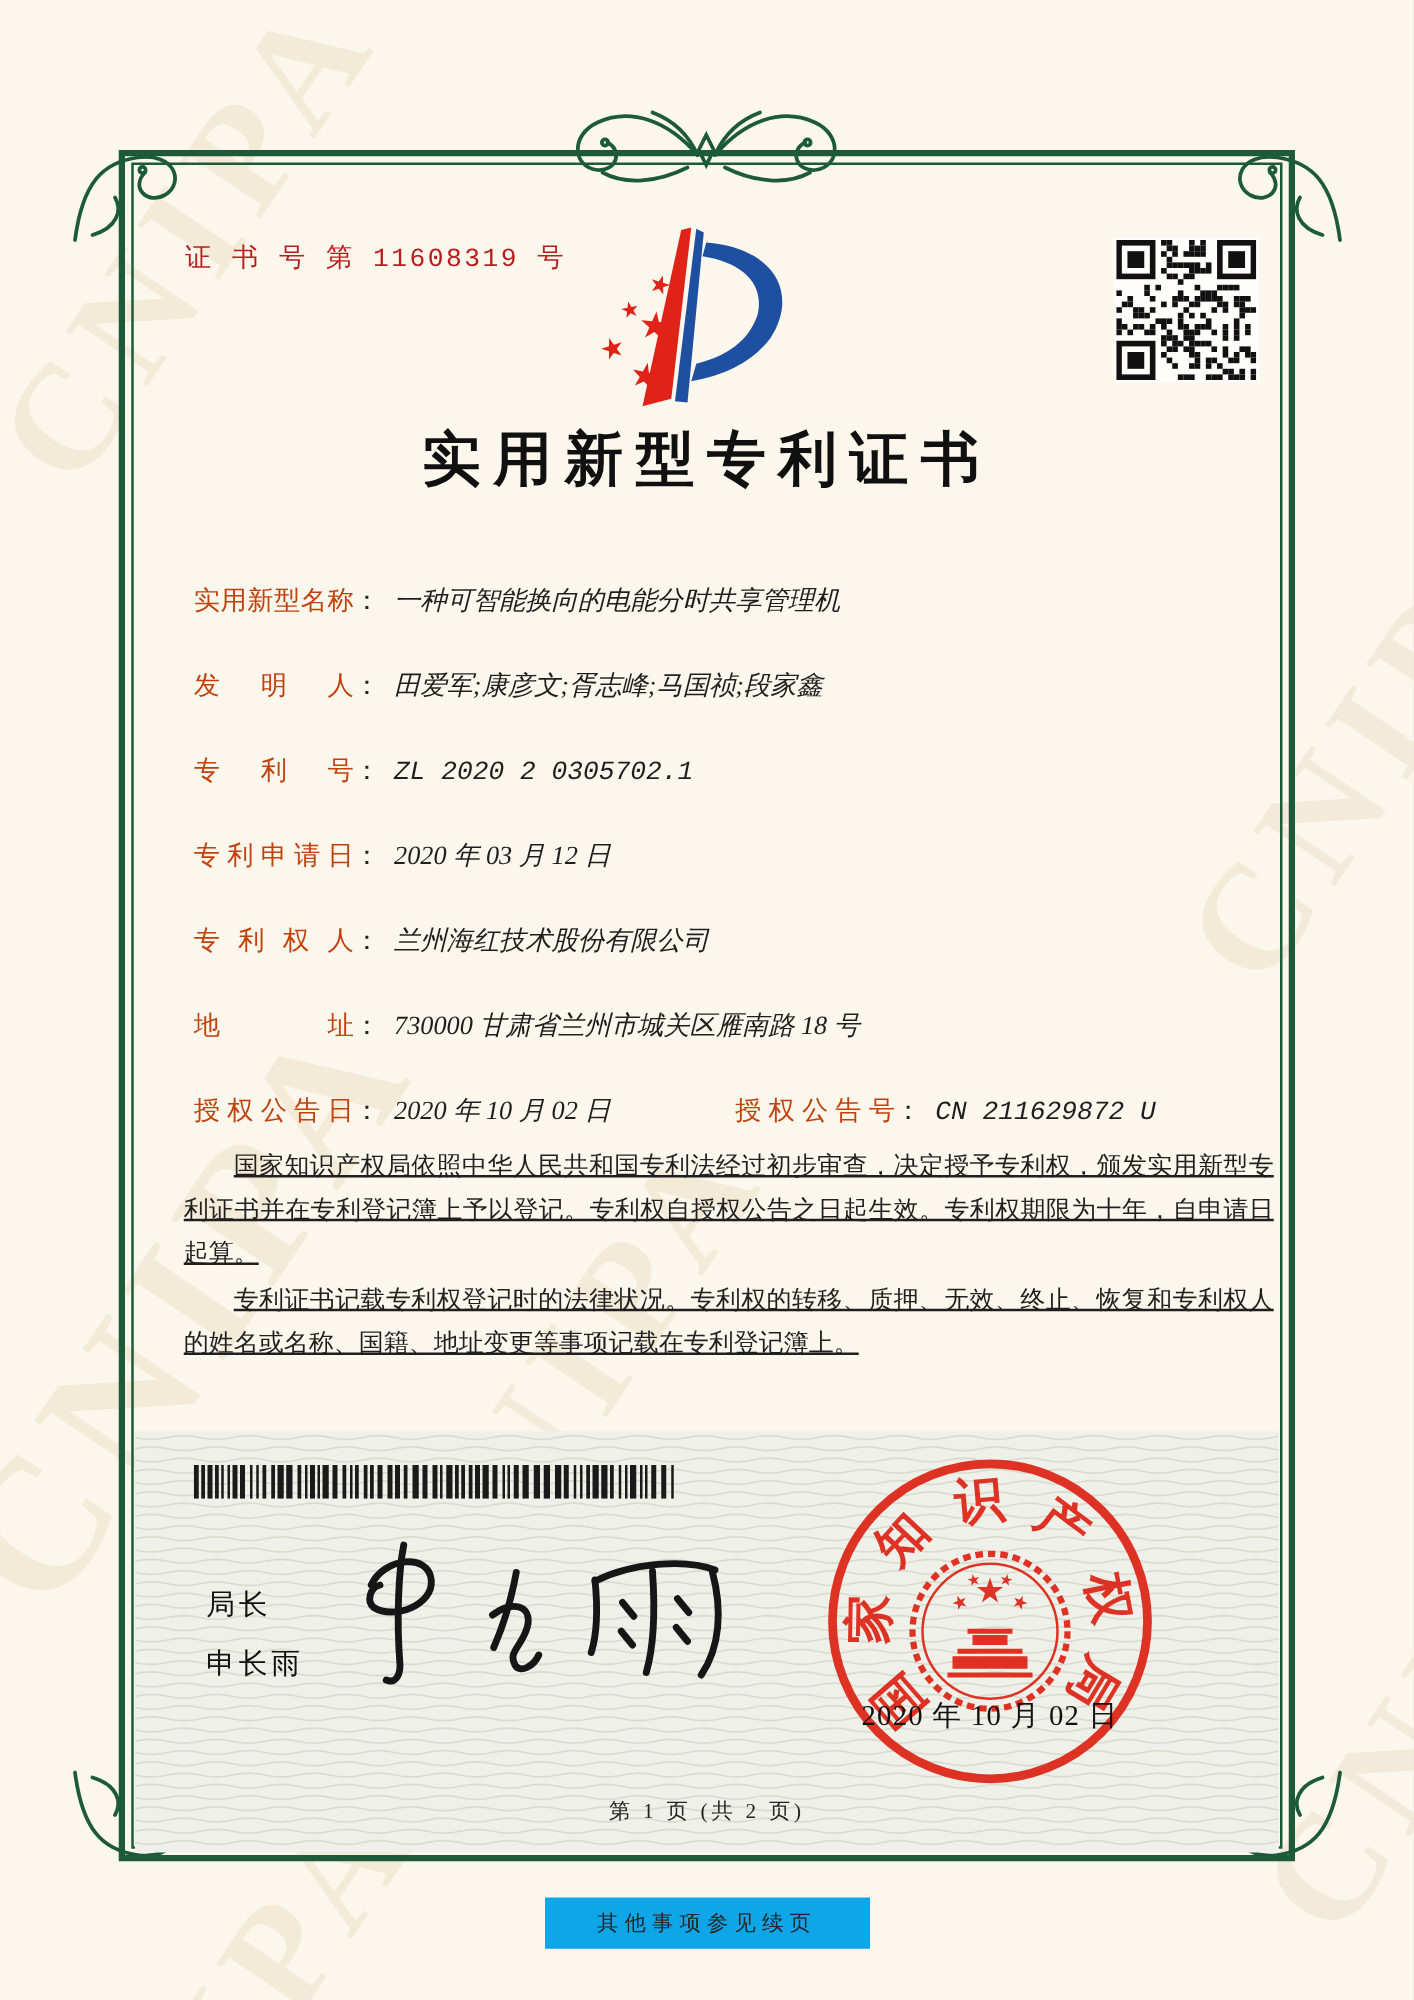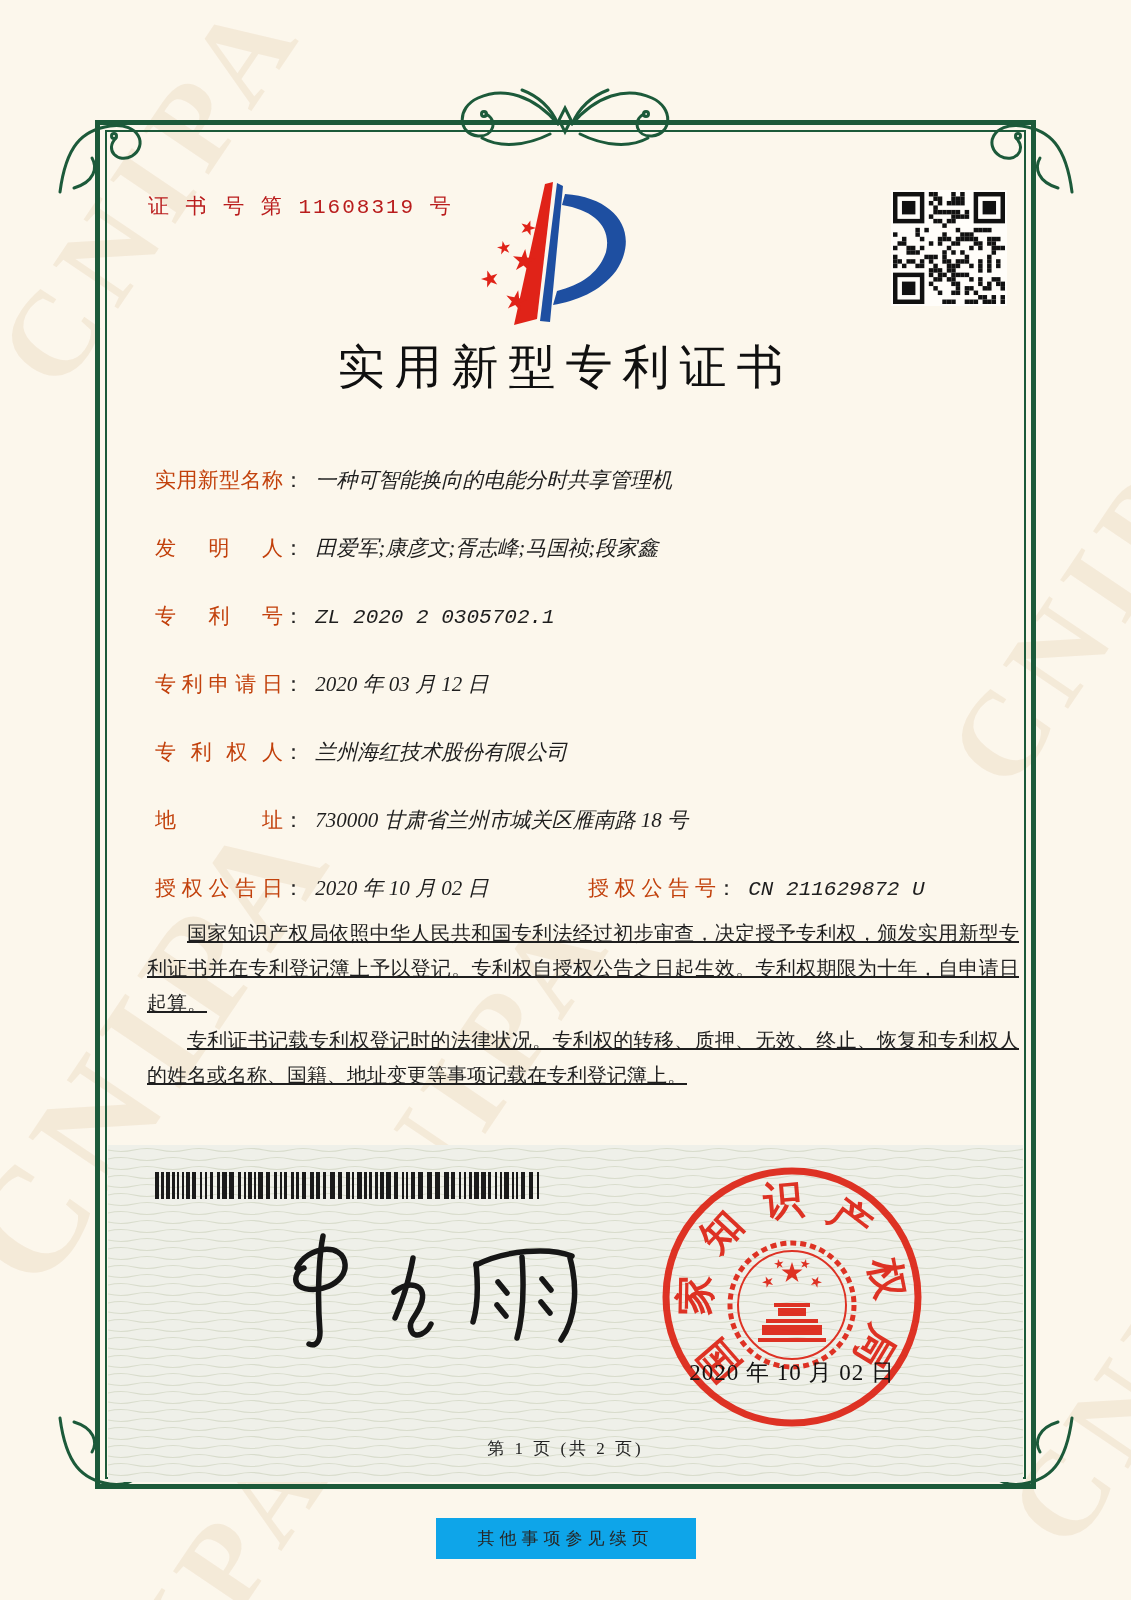--- a/index.html
+++ b/index.html
@@ -19,21 +19,21 @@
     border:5px solid var(--border_green,#1c5a3a); box-sizing:border-box;}
   .frame-inner{position:absolute; inset:5px; border:2px solid var(--border_green,#1c5a3a);}
   .orn{position:absolute; pointer-events:none;}
   .orn path,.orn circle{stroke:var(--border_green,#2a6b45); fill:none; stroke-width:3; stroke-linecap:round;}
   
   .cert-no{position:absolute; left:148px; top:192px; font-size:21px; letter-spacing:2px; color:#b91c1c;}
   .mono{font-family:"Liberation Mono","DejaVu Sans Mono",monospace;}
   .logo{position:absolute; left:452px; top:172px; width:228px; height:168px;}
   .qr{position:absolute; left:891px; top:190px; width:116px; height:116px; background:#fffdf9; padding:2px; box-sizing:border-box;}
   .title{position:absolute; left:0; width:100%; top:336px; margin:0; text-align:center;
-    font-size:47px; font-weight:normal; letter-spacing:10px; color:#101010;}
+    font-size:47px; font-weight:bold; letter-spacing:10px; color:#101010;}
   
   .fields{position:absolute; left:155px; top:466px; width:865px;}
   .field-row{position:relative; height:28px; margin-bottom:40px; font-size:21px; white-space:nowrap;}
   .f-label{display:inline-block; width:128px; text-align:justify; text-align-last:justify; color:#c2410c; vertical-align:bottom;}
   .f-colon{margin-right:6px;}
   .f-value{color:#1e1e1e;font-style:italic;}
   .grant-second{position:absolute; left:433px; top:0;}
   
   .body-text{position:absolute; left:147px; top:916px; width:872px;}
   .body-text p{margin:0 0 2px 0; font-size:20px; line-height:35px; text-align:justify; text-indent:2em; color:#1f1f1f;text-decoration:underline;}
@@ -454,20 +454,24 @@
         <rect x="340" y="0" width="2" height="27" fill="#1a1a1a"></rect>
         <rect x="345" y="0" width="2" height="27" fill="#1a1a1a"></rect>
         <rect x="349" y="0" width="5" height="27" fill="#1a1a1a"></rect>
         <rect x="357" y="0" width="2" height="27" fill="#1a1a1a"></rect>
         <rect x="361" y="0" width="2" height="27" fill="#1a1a1a"></rect>
         <rect x="366" y="0" width="4" height="27" fill="#1a1a1a"></rect>
         <rect x="374" y="0" width="4" height="27" fill="#1a1a1a"></rect>
         <rect x="382" y="0" width="2" height="27" fill="#1a1a1a"></rect>
       </svg>
 
+    <div class="officer">
+      <div>局长</div>
+      <div>申长雨</div>
+    </div>
 
     <svg class="signature" viewBox="0 0 335 140">
       <path d="M60,16 C56,36 54,74 57,112 C57,121 53,127 46,124"></path>
       <path d="M34,48 C44,26 80,22 82,44 C84,64 52,76 36,66 C30,61 33,50 41,48"></path>
       <path d="M150,38 C146,60 139,82 132,98"></path>
       <path d="M131,72 C146,60 163,64 159,81 C155,97 143,101 149,112 C153,119 164,113 168,104"></path>
       <path d="M213,44 C215,64 215,86 210,102"></path>
       <path d="M213,45 C242,30 286,27 309,36"></path>
       <path d="M259,37 C261,66 261,94 254,118"></path>
       <path d="M307,38 C315,68 313,98 298,120"></path>

